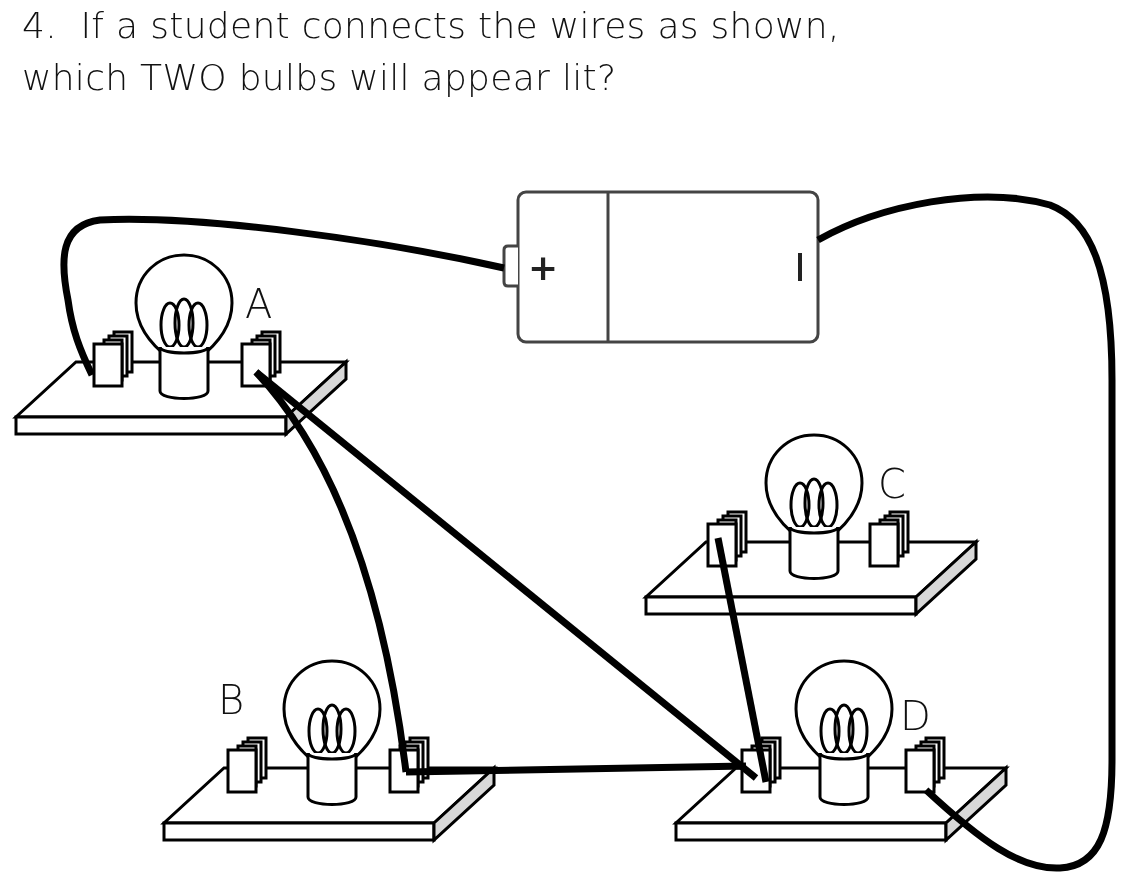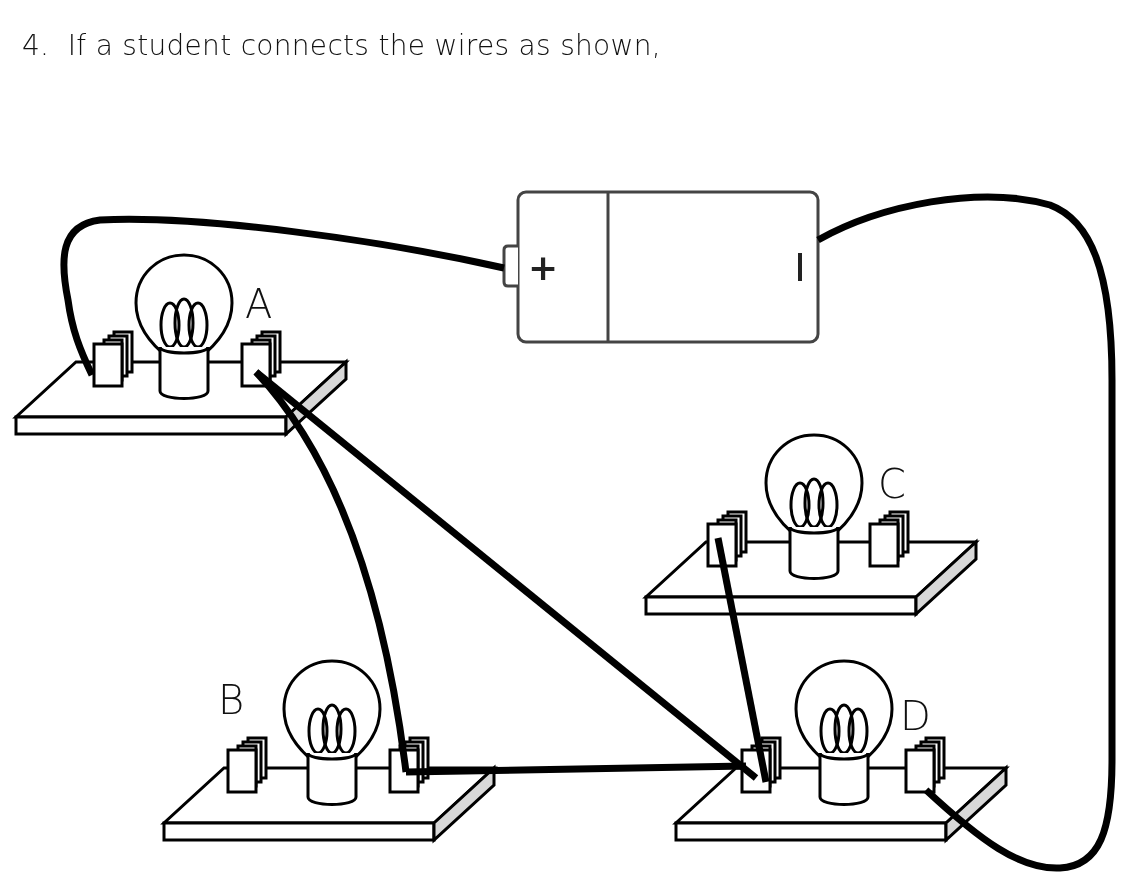--- a/index.html
+++ b/index.html
@@ -1,30 +1,31 @@
 <!DOCTYPE html>
 <html><head>
 <meta charset="utf-8">
 <style>
   html, body { margin: 0; padding: 0; background: #ffffff; }
   body { width: 1136px; height: 880px; position: relative; overflow: hidden; }
   .question {
-    position: absolute; left: 22px; top: 20px; width: 1100px;
-    font-family: "DejaVu Sans", sans-serif; font-size: 28px; line-height: 52px;
+    position: absolute; left: 22px; top: 0; width: 1100px;
+    font-family: "DejaVu Sans", sans-serif; font-size: 36px; line-height: 52px;
     color: #111; letter-spacing: 0.3px; font-weight: 300;
   }
   svg.diagram { position: absolute; left: 0; top: 0; }
   .label-letter { font-family: "DejaVu Sans", sans-serif; font-size: 40px; fill: #111; font-weight: 300; }
   .batt-sign { font-family: "DejaVu Sans", sans-serif; font-size: 36px; fill: #222; font-weight: bold; }
 </style>
 </head>
 <body>
 
 <div class="question">
   <div><span>4.</span>&nbsp;&nbsp;<span>If a student connects the wires as shown,</span></div>
+  <div>which TWO bulbs will appear lit?</div>
 </div>
 
 <svg class="diagram" width="1136" height="880" viewBox="0 0 1136 880">
   <defs>
 
     <g id="terminal">
 
       <rect x="14" y="-10" width="18" height="40" fill="#fff" stroke="#000" stroke-width="3"></rect>
       <rect x="9" y="-6" width="18" height="40" fill="#fff" stroke="#000" stroke-width="3"></rect>
       <rect x="4" y="-2" width="18" height="40" fill="#fff" stroke="#000" stroke-width="3"></rect>

